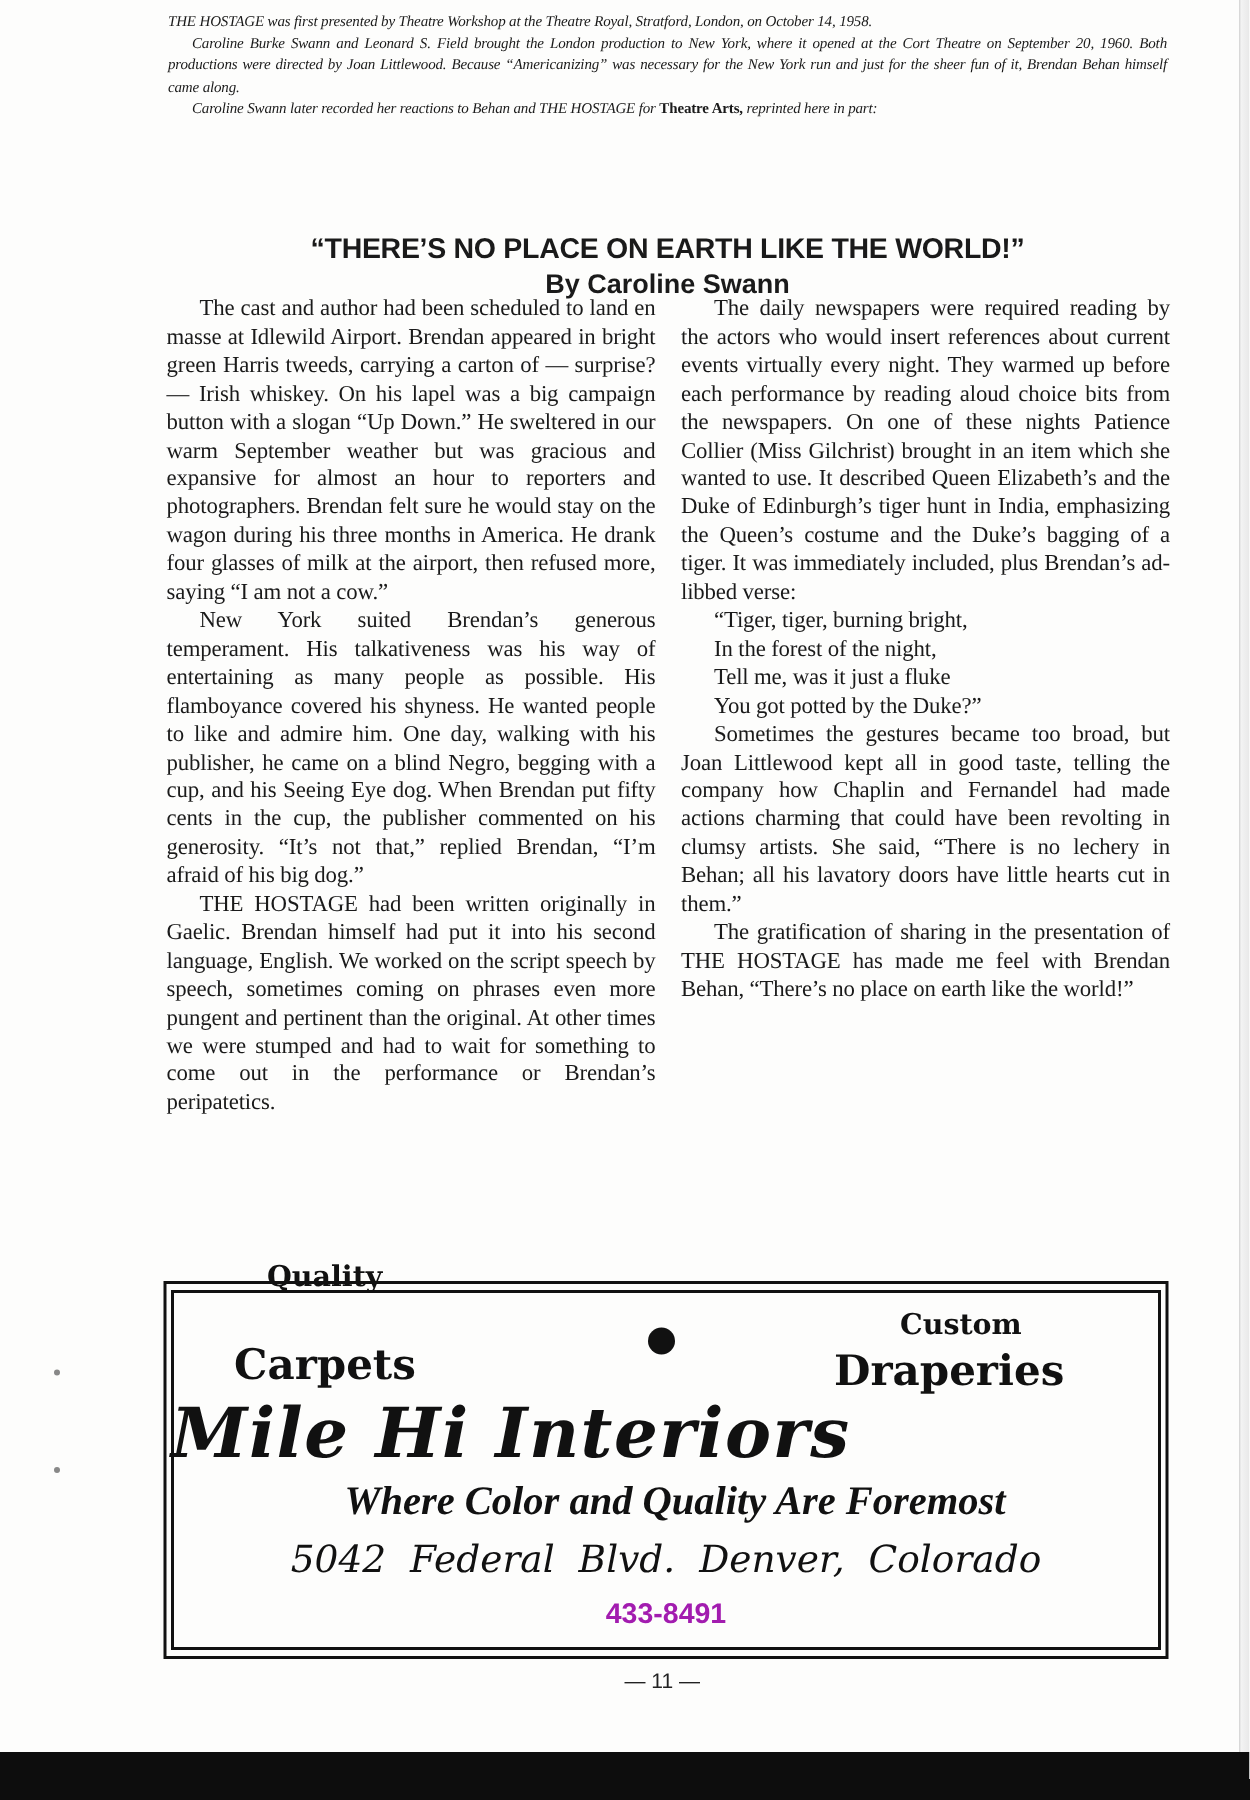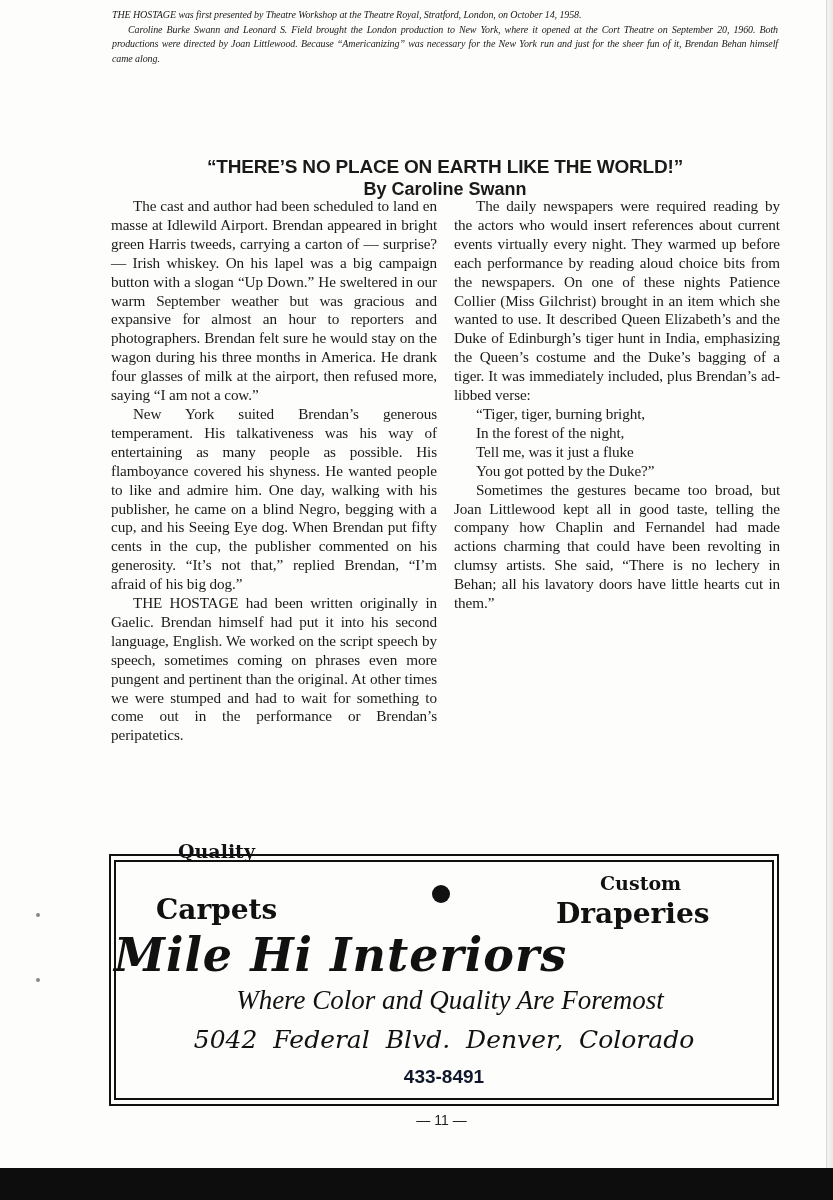--- a/index.html
+++ b/index.html
@@ -42,66 +42,68 @@
   .ad-quality { left: 178px; top: 840px; font-size: 19px; }
   .ad-carpets { left: 156px; top: 893px; font-size: 28px; }
   .ad-custom { left: 600px; top: 872px; font-size: 19px; }
   .ad-draperies { left: 556px; top: 897px; font-size: 28px; }
   .ad-bullet { position: absolute; left: 432px; top: 885px; width: 18px; height: 18px;
     border-radius: 50%; background: #111; }
   .ad-name { position: absolute; left: 114px; top: 928px; width: 793px; text-align: left;
     font-family: "DejaVu Serif", "Liberation Serif", serif; font-style: italic; font-weight: bold;
     font-size: 46px; letter-spacing: 1px; color: #111; }
   .ad-tagline { position: absolute; left: 114px; top: 985px; width: 672px; text-align: center;
-    font-family: "Liberation Serif", "DejaVu Serif", serif; font-style: italic; font-weight: normal;
+    font-family: "Liberation Serif", "DejaVu Serif", serif; font-style: italic; font-weight: bold;
     font-size: 27px; color: #111; }
   .ad-address { position: absolute; left: 114px; top: 1025px; width: 660px; text-align: center;
     font-family: "DejaVu Serif", "Liberation Serif", serif; font-style: italic;
     font-size: 25px; color: #111; word-spacing: 8px; }
   .ad-phone { position: absolute; left: 114px; top: 1066px; width: 660px; text-align: center;
-    font-family: "Liberation Sans", "DejaVu Sans", sans-serif; font-weight: bold; font-size: 19px; color: #0f172a; }
+    font-family: "Liberation Sans", "DejaVu Sans", sans-serif; font-weight: bold; font-size: 19px; color: #a21caf; }
 
   .page-number { position: absolute; left: 0; top: 1112px; width: 883px; text-align: center;
     font-family: "Liberation Sans", "DejaVu Sans", sans-serif; font-size: 14px; color: #222; }
 
   .speck { position: absolute; width: 4px; height: 4px; border-radius: 50%; background: #888; }
 </style>
 </head>
 <body>
 
 <div class="page"></div>
 <div class="right-edge"></div>
 <div class="bottom-band"></div>
 
 <span class="speck" style="left:36px; top:913px;"></span>
 <span class="speck" style="left:36px; top:978px;"></span>
 
 <div class="intro">
   <p>THE HOSTAGE was first presented by Theatre Workshop at the Theatre Royal, Stratford, London, on October 14, 1958.</p>
   <p class="indent">Caroline Burke Swann and Leonard S. Field brought the London production to New York, where it opened at the Cort Theatre on September 20, 1960. Both productions were directed by Joan Littlewood. Because “Americanizing” was necessary for the New York run and just for the sheer fun of it, Brendan Behan himself came along.</p>
+  <p class="indent"><span>Caroline Swann later recorded her reactions to Behan and THE HOSTAGE for </span><span class="upright">Theatre Arts,</span><span> reprinted here in part:</span></p>
 </div>
 
 <div class="title">“THERE’S NO PLACE ON EARTH LIKE THE WORLD!”</div>
 <div class="byline">By Caroline Swann</div>
 
 <div class="col col-left">
   <p>The cast and author had been scheduled to land en masse at Idlewild Airport. Brendan appeared in bright green Harris tweeds, carrying a carton of — surprise? — Irish whiskey. On his lapel was a big campaign button with a slogan “Up Down.” He sweltered in our warm September weather but was gracious and expansive for almost an hour to reporters and photographers. Brendan felt sure he would stay on the wagon during his three months in America. He drank four glasses of milk at the airport, then refused more, saying “I am not a cow.”</p>
   <p>New York suited Brendan’s generous temperament. His talkativeness was his way of entertaining as many people as possible. His flamboyance covered his shyness. He wanted people to like and admire him. One day, walking with his publisher, he came on a blind Negro, begging with a cup, and his Seeing Eye dog. When Brendan put fifty cents in the cup, the publisher commented on his generosity. “It’s not that,” replied Brendan, “I’m afraid of his big dog.”</p>
   <p>THE HOSTAGE had been written originally in Gaelic. Brendan himself had put it into his second language, English. We worked on the script speech by speech, sometimes coming on phrases even more pungent and pertinent than the original. At other times we were stumped and had to wait for something to come out in the performance or Brendan’s peripatetics.</p>
 </div>
 
 <div class="col col-right">
   <p>The daily newspapers were required reading by the actors who would insert references about current events virtually every night. They warmed up before each performance by reading aloud choice bits from the newspapers. On one of these nights Patience Collier (Miss Gilchrist) brought in an item which she wanted to use. It described Queen Elizabeth’s and the Duke of Edinburgh’s tiger hunt in India, emphasizing the Queen’s costume and the Duke’s bagging of a tiger. It was immediately included, plus Brendan’s ad-libbed verse:</p>
   <div>
     <p class="verse">“Tiger, tiger, burning bright,</p>
     <p class="verse">In the forest of the night,</p>
     <p class="verse">Tell me, was it just a fluke</p>
     <p class="verse">You got potted by the Duke?”</p>
   </div>
   <p>Sometimes the gestures became too broad, but Joan Littlewood kept all in good taste, telling the company how Chaplin and Fernandel had made actions charming that could have been revolting in clumsy artists. She said, “There is no lechery in Behan; all his lavatory doors have little hearts cut in them.”</p>
+  <p>The gratification of sharing in the presentation of THE HOSTAGE has made me feel with Brendan Behan, “There’s no place on earth like the world!”</p>
 </div>
 
 <div>
   <div class="ad-outer"></div>
   <div class="ad-inner"></div>
   <div class="blackletter ad-quality">Quality</div>
   <div class="blackletter ad-carpets">Carpets</div>
   <div class="ad-bullet"></div>
   <div class="blackletter ad-custom">Custom</div>
   <div class="blackletter ad-draperies">Draperies</div>

